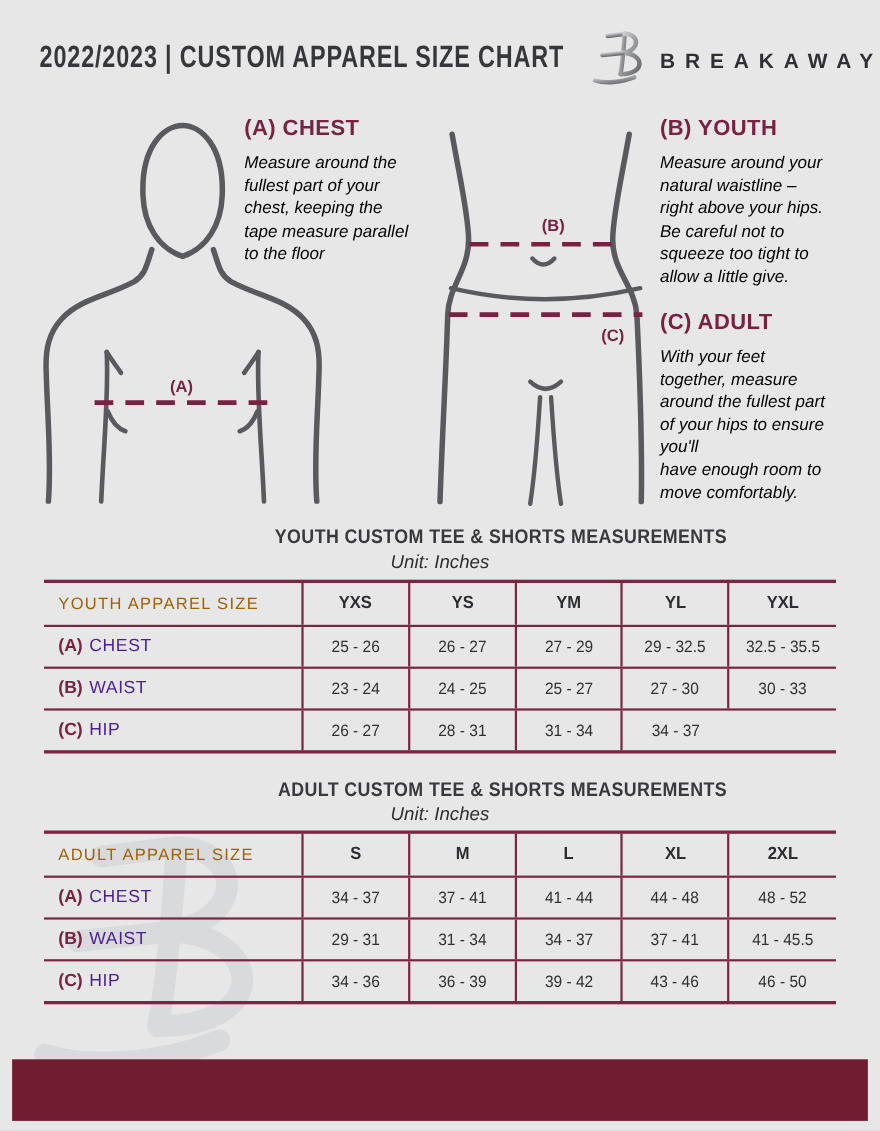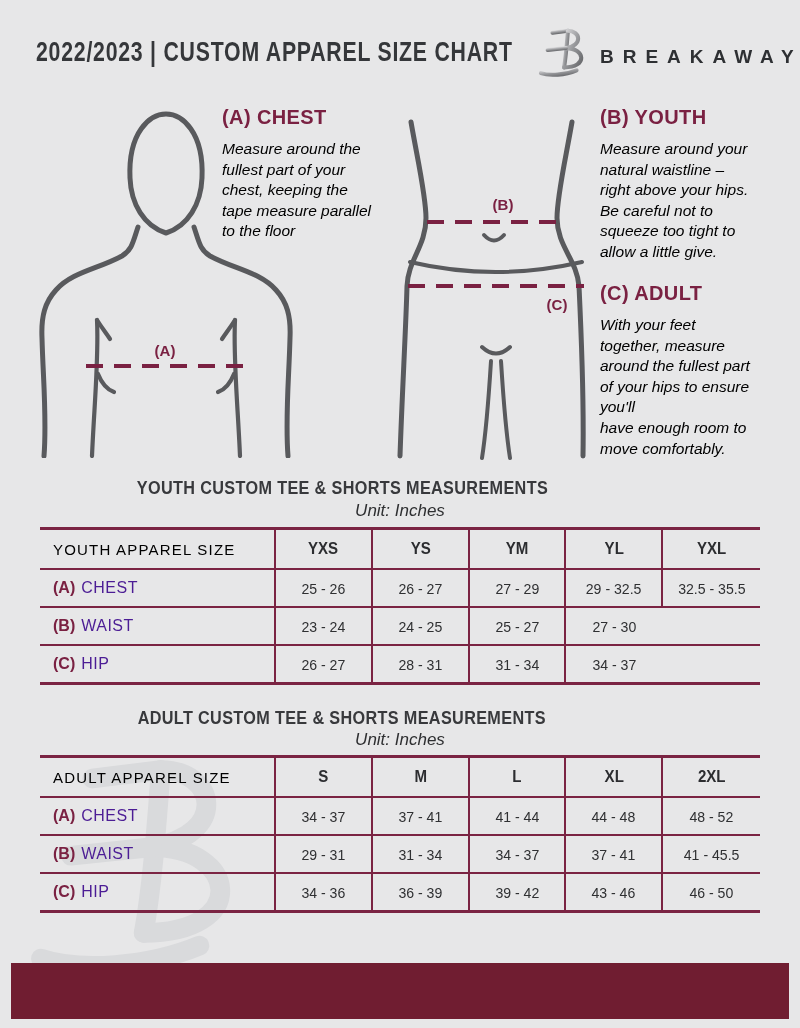--- a/index.html
+++ b/index.html
@@ -33,21 +33,21 @@
   .guide-c{left:600px;top:282px;width:196px;}
   .guide h3{
     margin:0;font-size:20px;font-weight:bold;color:#7a2142;letter-spacing:.4px;
   }
   .guide p{
     margin:10px 0 0 0;font-size:15.5px;font-style:italic;color:#000000;
     line-height:1.33;white-space:pre-line;
   }
   
   .tbl-title{
-    position:absolute;left:0;width:684px;text-align:center;margin:0;
+    position:absolute;left:0;width:684px;text-align:right;margin:0;
     font-size:18px;font-weight:bold;color:#38393c;letter-spacing:.4px;
   }
   .tbl-title span{display:inline-block;transform:scaleX(.9);transform-origin:center;white-space:nowrap;}
   .tbl-unit{
     position:absolute;left:0;width:800px;text-align:center;margin:0;
     font-size:17px;font-style:italic;color:#2e2f31;
   }
   .size-table{
     position:absolute;left:40px;width:720px;
     border-top:3px solid #7b2443;border-bottom:3px solid #7b2443;
@@ -58,21 +58,21 @@
   }
   .trow:last-child{border-bottom:none;}
   .trow.thead{height:38px;}
   .trow.tdata{height:36px;}
   .cell{
     display:flex;align-items:center;justify-content:center;
     color:#2f3032;font-size:15px;
   }
   .cell:not(:last-child){border-right:2px solid #7b2443;}
   .cell.lbl{justify-content:flex-start;padding-left:13px;}
-  .apparel-size-label{font-size:15px;letter-spacing:1.2px;color:#000000;}
+  .apparel-size-label{font-size:15px;letter-spacing:1.2px;color:#a16207;}
   .size-head{font-weight:bold;font-size:16px;color:#2c2d30;}
   .row-prefix{font-weight:bold;color:#7a2142;font-size:16px;margin-right:6px;}
   .row-label{font-size:16px;color:#4c1d95;letter-spacing:.5px;}
   .cell-val{display:inline-block;transform:scaleX(.94);}
   
   .watermark{position:absolute;left:28px;top:740px;z-index:0;}
   .content-layer{position:absolute;inset:0;z-index:1;}
   .footer-bar{
     position:absolute;left:11px;top:963px;width:778px;height:56px;
     background:#701d31;z-index:2;
@@ -238,20 +238,23 @@
           </div>
         <div class="cell">
             <span class="cell-val">24 - 25</span>
           </div>
         <div class="cell">
             <span class="cell-val">25 - 27</span>
           </div>
         <div class="cell">
             <span class="cell-val">27 - 30</span>
           </div>
+        <div class="cell">
+            <span class="cell-val">30 - 33</span>
+          </div>
       </div>
       <div class="trow tdata">
         <div class="cell lbl">
           <span class="row-prefix">(C)</span>
           <span class="row-label">HIP</span>
         </div>
         <div class="cell">
             <span class="cell-val">26 - 27</span>
           </div>
         <div class="cell">

